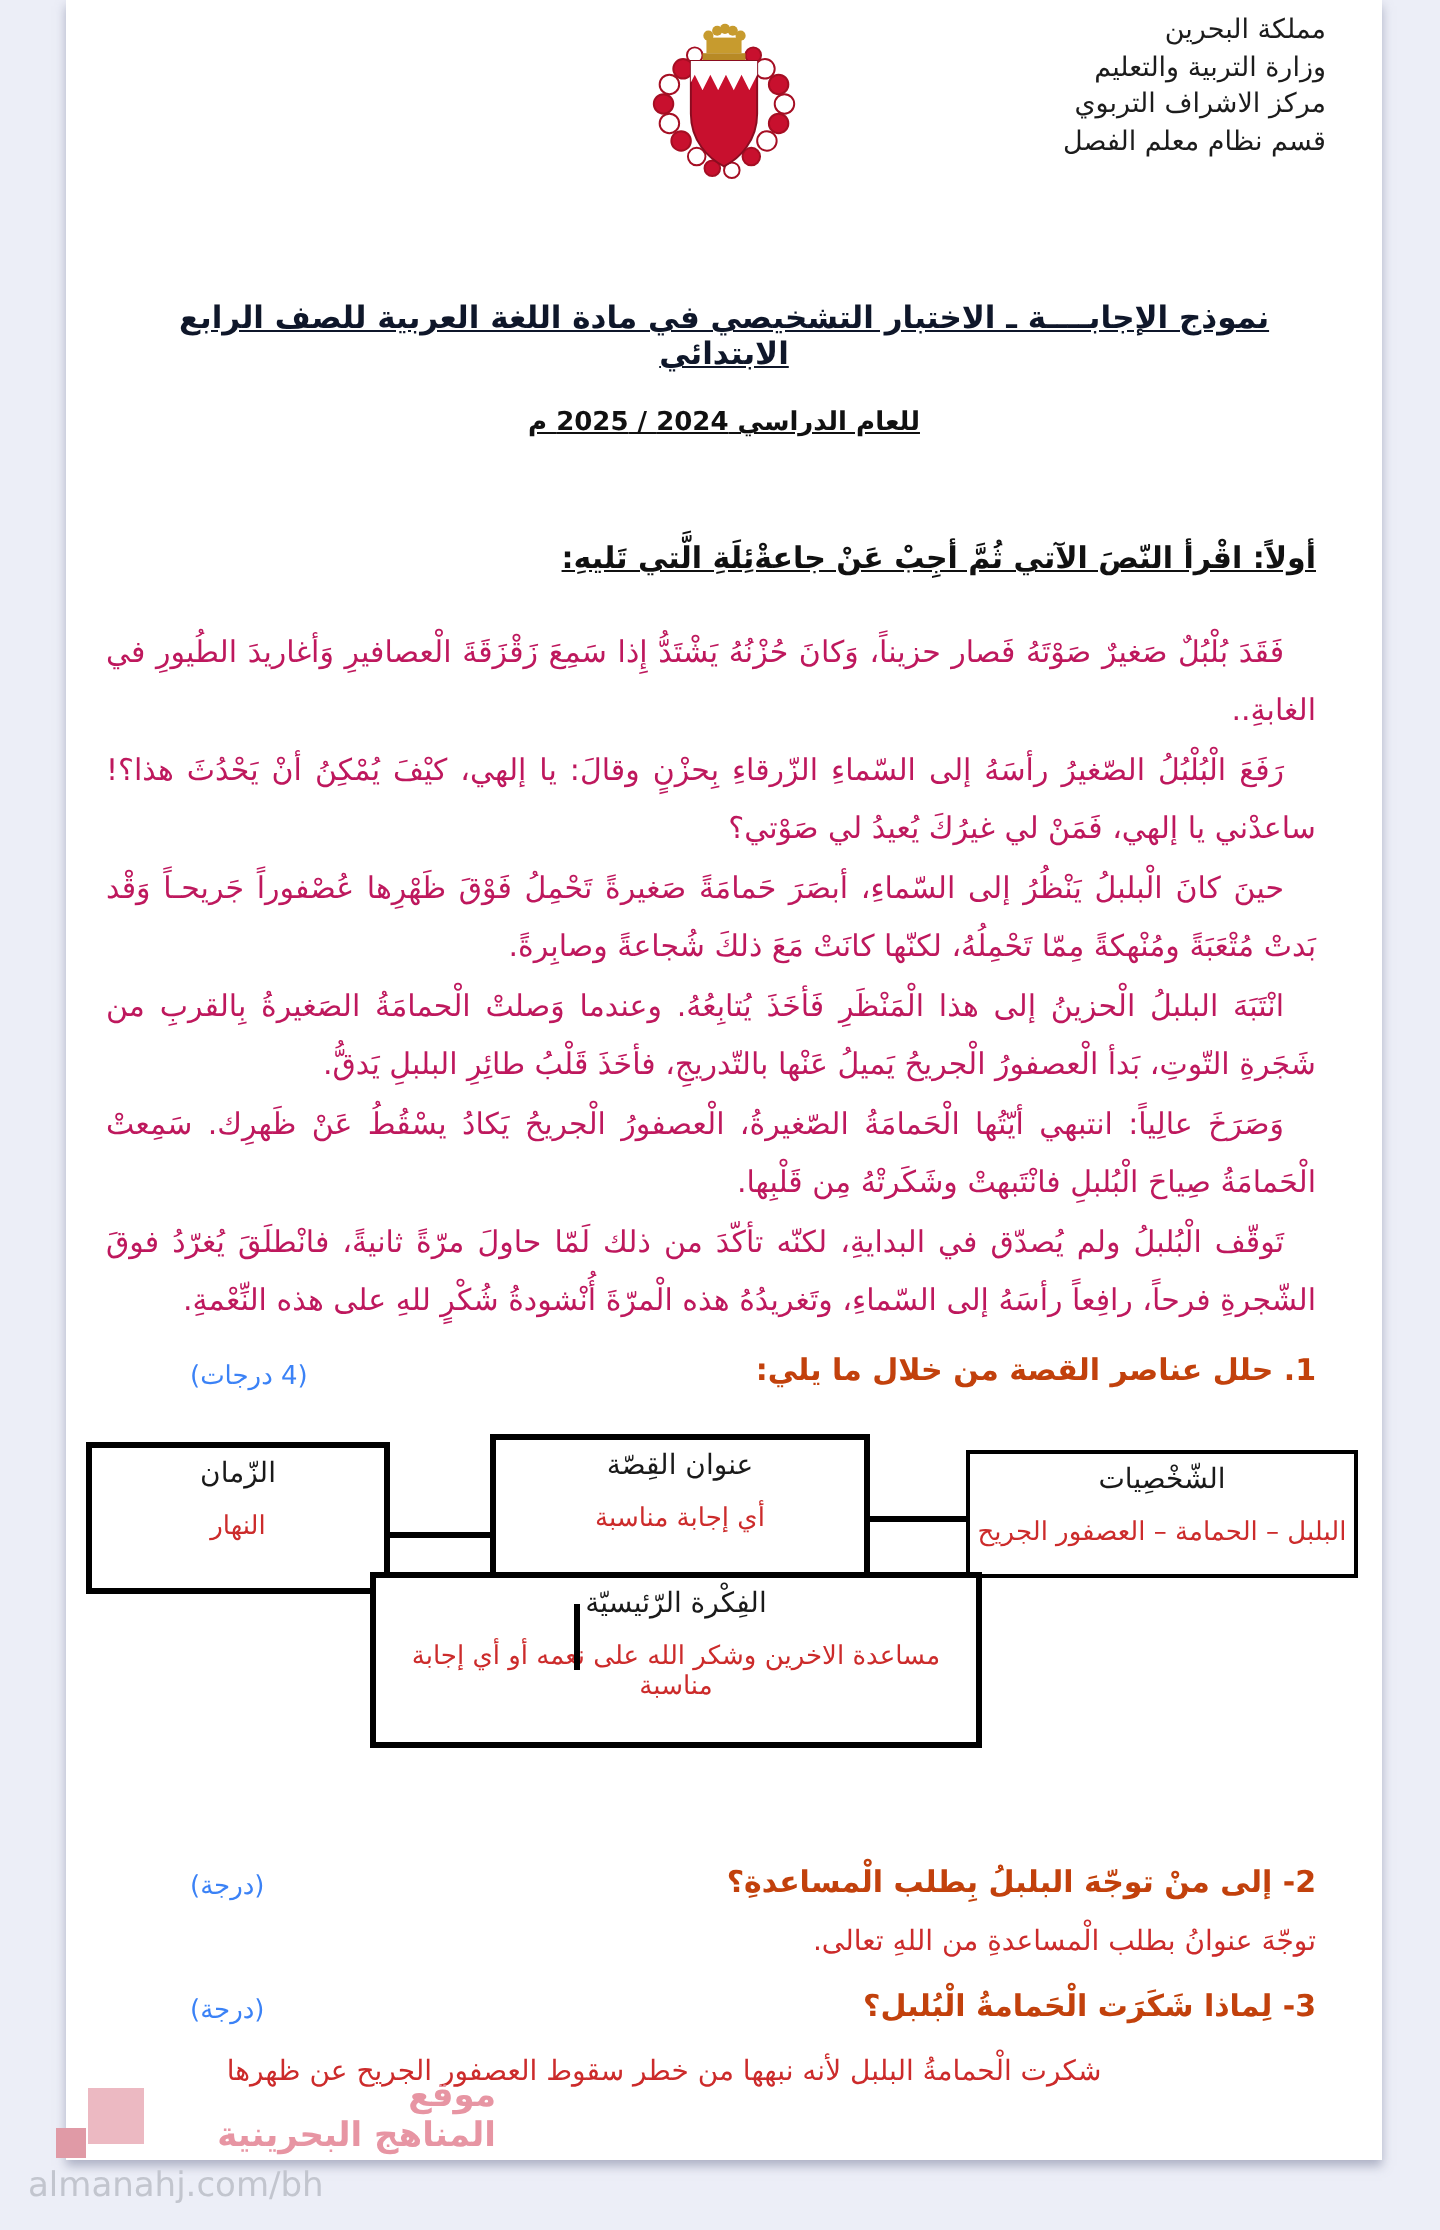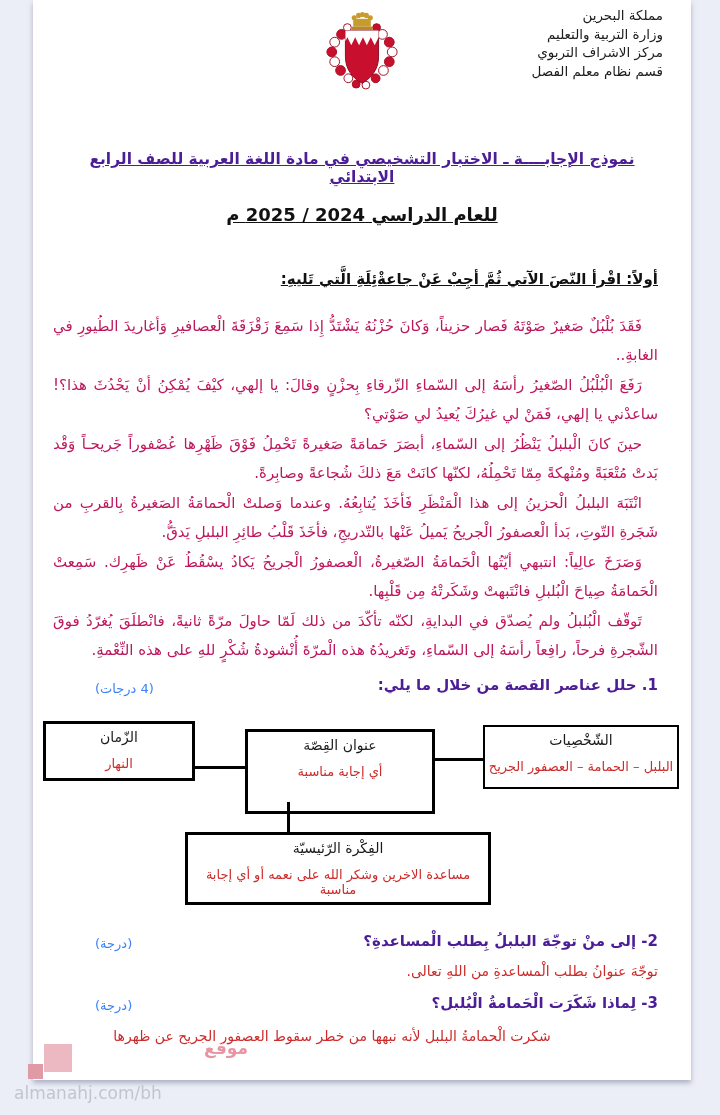--- a/index.html
+++ b/index.html
@@ -20,43 +20,43 @@
   .hdr-text{
     position:absolute;top:6px;right:28px;
     direction:rtl;text-align:right;
     font-size:13.5px;line-height:18.5px;color:#1c1c1c;
   }
   .emblem{position:absolute;left:290px;top:8px;width:78px;height:84px;}
   
   .title1{
     position:absolute;top:150px;left:24px;right:24px;
     direction:rtl;text-align:center;font-weight:bold;font-size:15.5px;
-    text-decoration:underline;color:#4c1d95;
+    text-decoration:underline;color:#0f172a;
   }
   .title2{
     position:absolute;top:204px;left:24px;right:24px;
-    direction:rtl;text-align:center;font-weight:bold;font-size:18px;
+    direction:rtl;text-align:center;font-weight:bold;font-size:13px;
     text-decoration:underline;color:#111;
   }
   .sec-head{
     position:absolute;top:270px;right:33px;
     direction:rtl;font-weight:bold;font-size:15px;
     text-decoration:underline;color:#111;
   }
   
   .passage{
     position:absolute;top:312px;left:20px;right:33px;
     direction:rtl;text-align:justify;
     font-size:15px;line-height:28.5px;color:#be185d;
   }
   .passage p{margin:0 0 2px 0;text-indent:16px;}
   
   .q-row{
     position:absolute;right:33px;direction:rtl;
-    font-weight:bold;font-size:15px;color:#4c1d95;
+    font-weight:bold;font-size:15px;color:#c2410c;
   }
   .marks{
     position:absolute;left:62px;direction:rtl;
     font-size:13px;color:#3b82f6;
   }
   .answer{
     position:absolute;direction:rtl;
     color:#cc2b2b;font-size:14px;
   }
   
@@ -141,31 +141,31 @@
   </div>
 
   <div class="q-row" style="top:676px;">1. حلل عناصر القصة من خلال ما يلي:</div>
   <div class="marks" style="top:681px;">(4 درجات)</div>
 
   <div class="dbox" style="left:450px;top:725px;width:196px;height:64px;border-width:2px;">
     <div class="btitle">الشّخْصِيات</div>
     <div class="banswer">البلبل – الحمامة – العصفور الجريح</div>
   </div>
 
-  <div class="dbox" style="left:212px;top:717px;width:190px;height:85px;margin-top:12px;">
+  <div class="dbox" style="left:212px;top:717px;width:190px;height:85px;">
     <div class="btitle">عنوان القِصّة</div>
     <div class="banswer">أي إجابة مناسبة</div>
   </div>
 
-  <div class="dbox" style="left:10px;top:721px;width:152px;height:60px;">
+  <div class="dbox" style="left:10px;top:721px;width:152px;height:76px;">
     <div class="btitle">الزّمان</div>
     <div class="banswer">النهار</div>
   </div>
 
-  <div class="dbox" style="left:152px;top:832px;width:306px;height:73px;">
+  <div class="dbox" style="left:152px;top:786px;width:306px;height:88px;">
     <div class="btitle">الفِكْرة الرّئيسيّة</div>
     <div class="banswer">مساعدة الاخرين وشكر الله على نعمه أو أي إجابة مناسبة</div>
   </div>
 
   <div class="conn" style="left:162px;top:766px;width:50px;height:3px;"></div>
   <div class="conn" style="left:402px;top:758px;width:48px;height:3px;"></div>
   <div class="conn" style="left:254px;top:802px;width:3px;height:33px;"></div>
 
   <div class="q-row" style="top:932px;">2- إلى منْ توجّهَ البلبلُ بِطلب الْمساعدةِ؟</div>
   <div class="marks" style="top:936px;">(درجة)</div>
@@ -174,14 +174,15 @@
   <div class="q-row" style="top:994px;">3- لِماذا شَكَرَت الْحَمامةُ الْبُلبل؟</div>
   <div class="marks" style="top:998px;">(درجة)</div>
   <div class="answer" style="top:1028px;left:20px;right:80px;text-align:center;">شكرت الْحمامةُ البلبل لأنه نبهها من خطر سقوط العصفور الجريح عن ظهرها</div>
 
 </div>
 
 <div class="wm-sq1"></div>
 <div class="wm-sq2"></div>
 <div class="wm-name">
   <div>موقع</div>
+  <div>المناهج البحرينية</div>
 </div>
 <div class="wm-url">almanahj.com/bh</div>
 
 </body></html>

